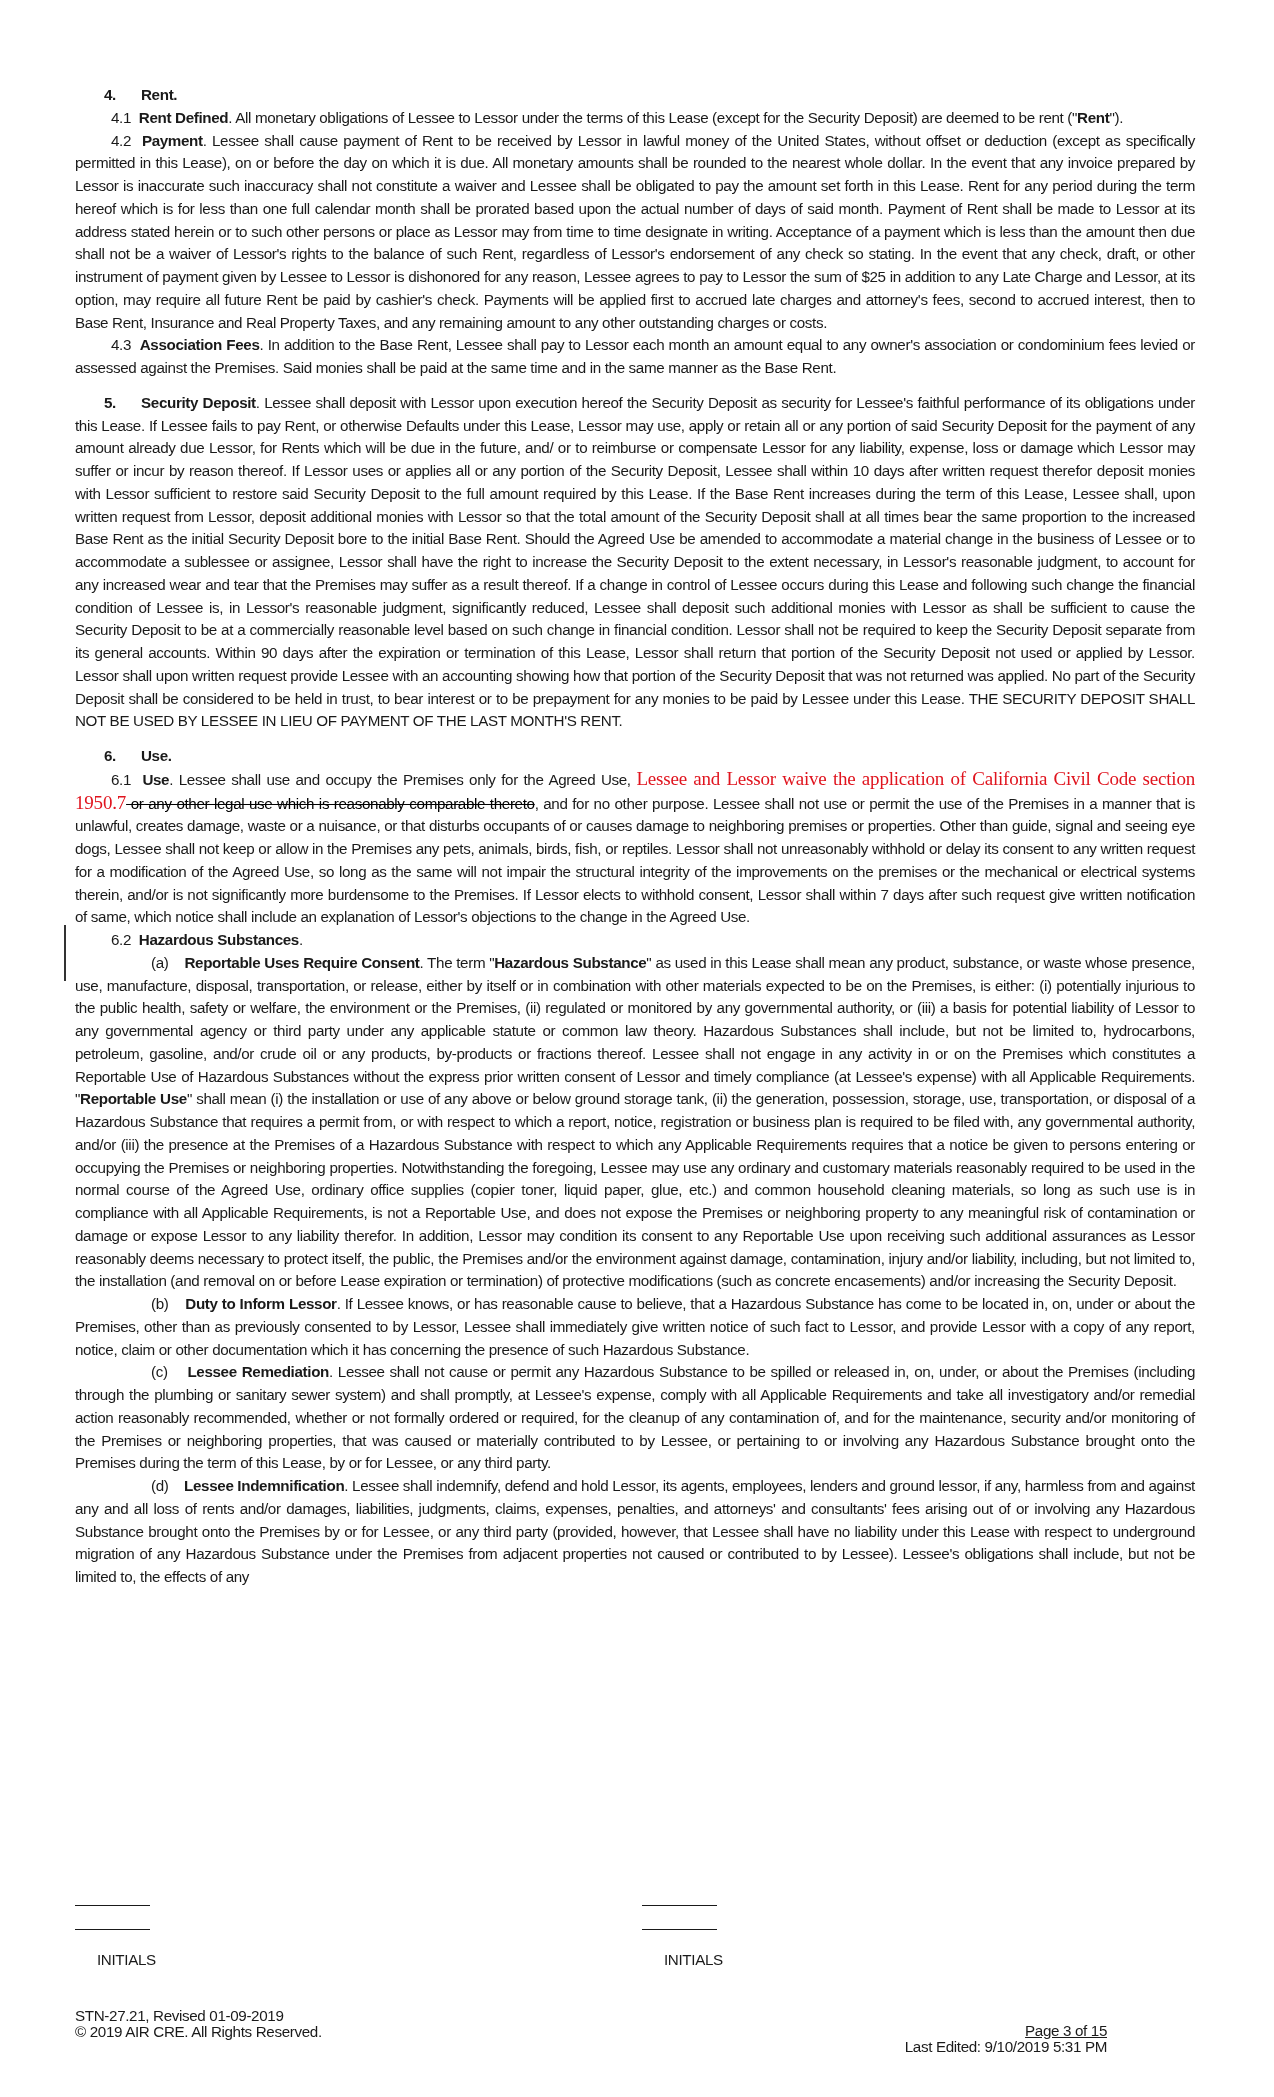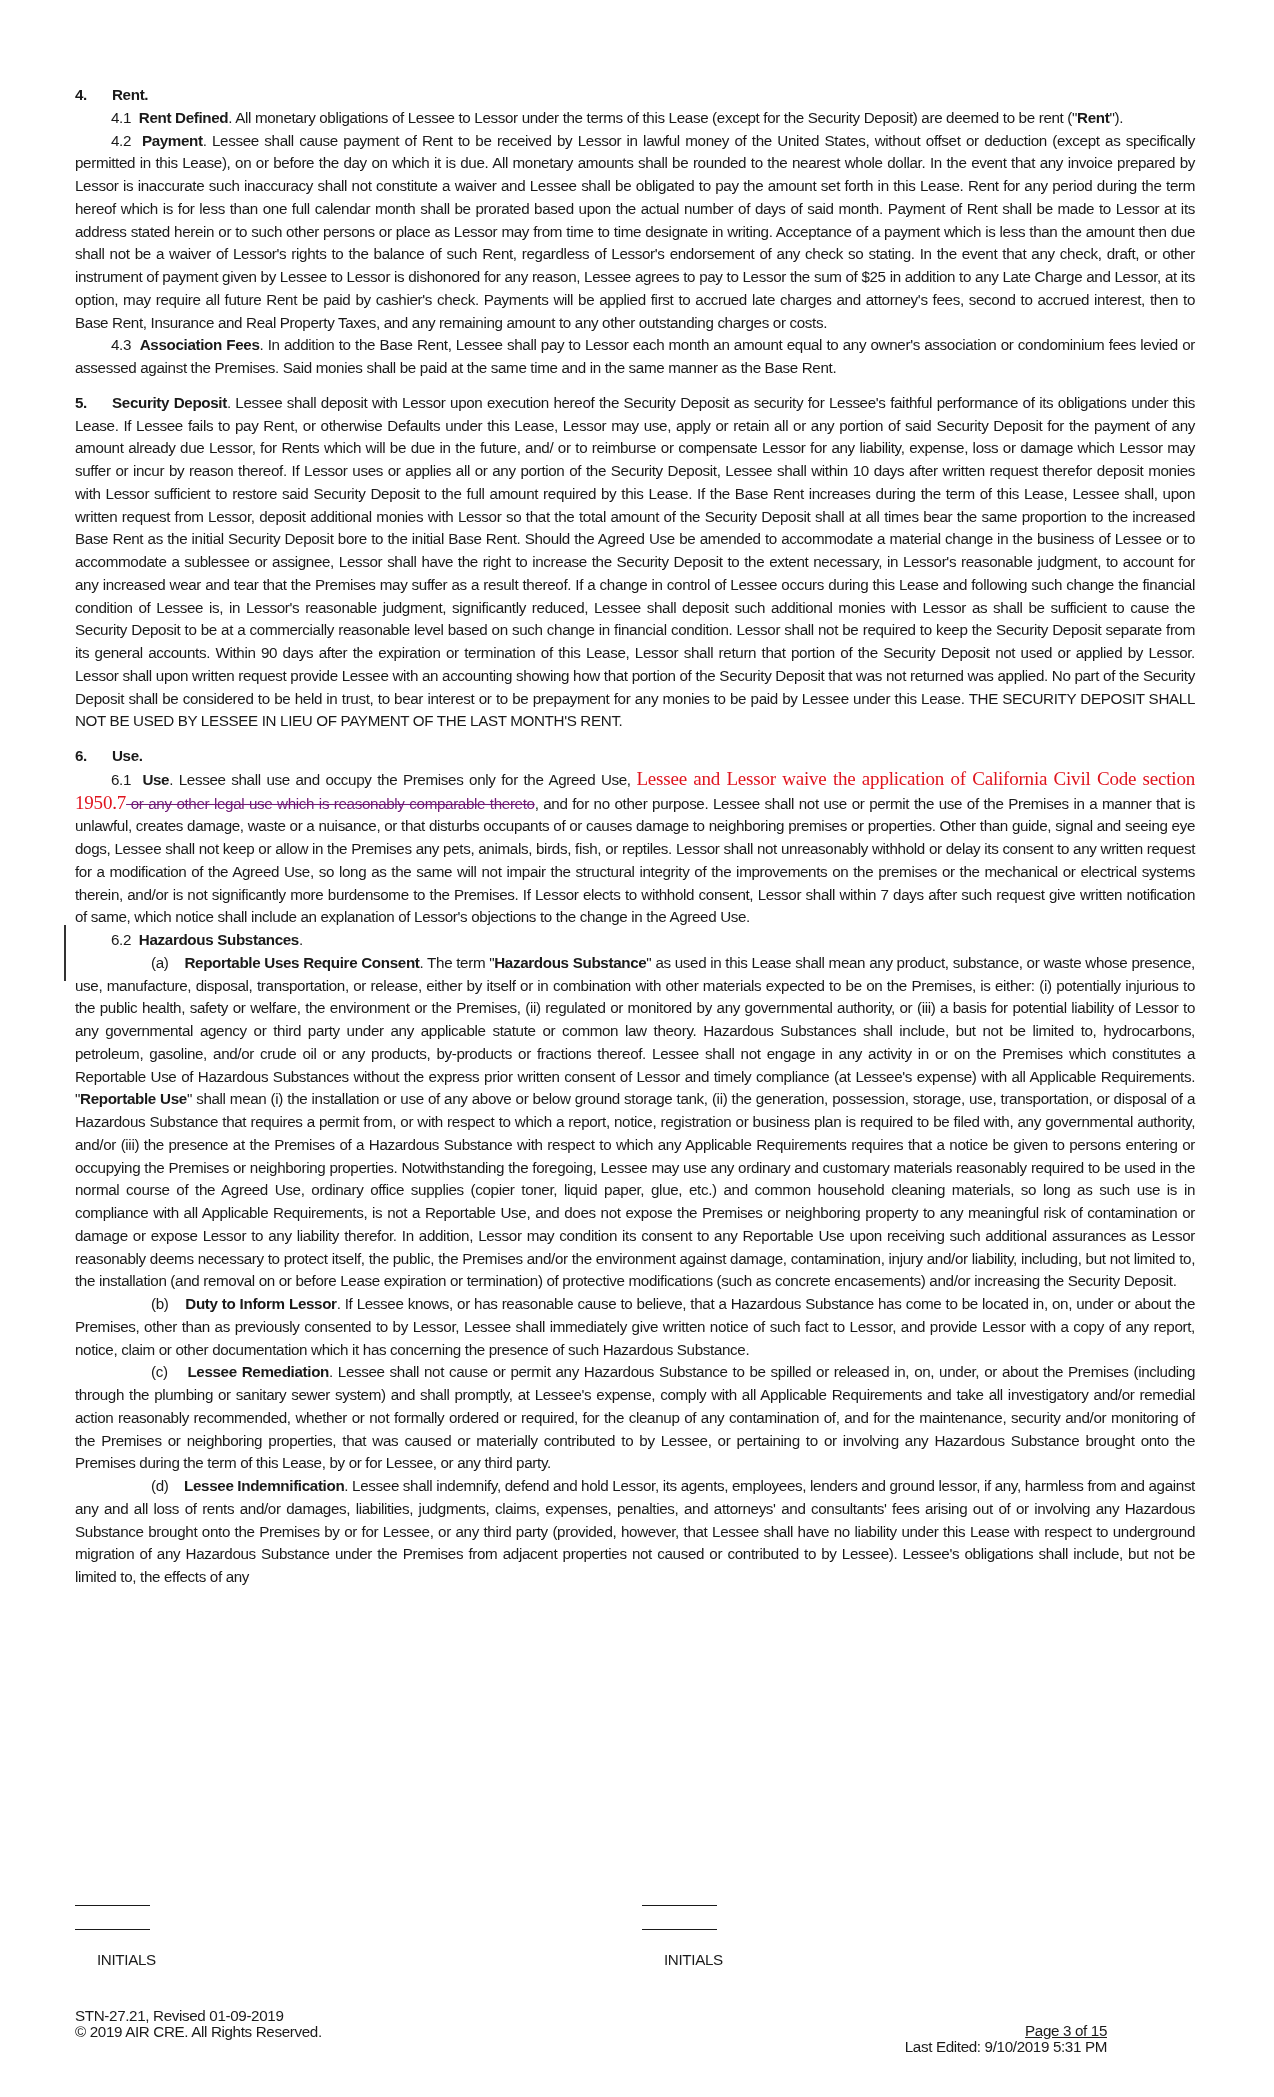--- a/index.html
+++ b/index.html
@@ -4,25 +4,25 @@
 <style>
   html, body { margin: 0; padding: 0; background: #ffffff; }
   body { width: 1274px; height: 2097px; position: relative; overflow: hidden;
          font-family: "Liberation Sans", sans-serif; color: #1a1a1a; }
   .page { position: absolute; left: 75px; top: 72px; width: 1120px;
           font-size: 15.2px; line-height: 22.75px; letter-spacing: -0.35px; }
   p { margin: 0; text-align: justify; }
   .gap { height: 12px; }
   .ind1 { text-indent: 36px; }
   .ind2 { text-indent: 76px; }
-  .h { font-weight: bold; }
+  .h { font-weight: bold; margin-left: 29px; }
   .h .num { display: inline-block; width: 37px; }
   b { font-weight: bold; }
   .red { color: #e0141e; font-family: "Liberation Serif", serif; font-size: 19px; letter-spacing: -0.2px; }
-  .strike { color: #701a75; text-decoration: line-through; }
+  .strike { color: #000000; text-decoration: line-through; }
   .changebar { position: absolute; left: 64px; top: 925px; width: 1.5px; height: 56px; background: #333; }
   .footer { position: absolute; left: 75px; top: 1905px; width: 1100px;
             font-size: 15.2px; line-height: 22px; letter-spacing: -0.35px; }
   .init-col { position: absolute; top: 0; }
   .init-line { width: 75px; border-bottom: 1px solid #1a1a1a; height: 0; margin-bottom: 23px; }
   .init-label { margin-top: -4px; margin-left: 22px; }
   .foot-row { position: absolute; left: 0; width: 1100px; }
   .foot-row .right { position: absolute; right: 0; top: 15px; }
 </style>
 </head>

